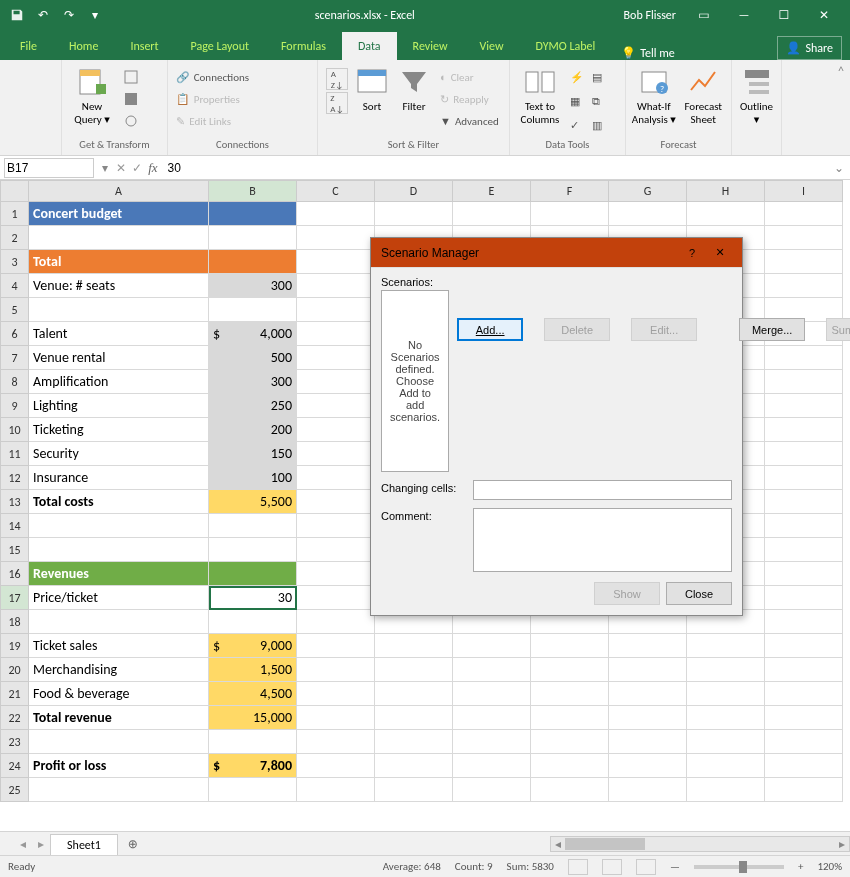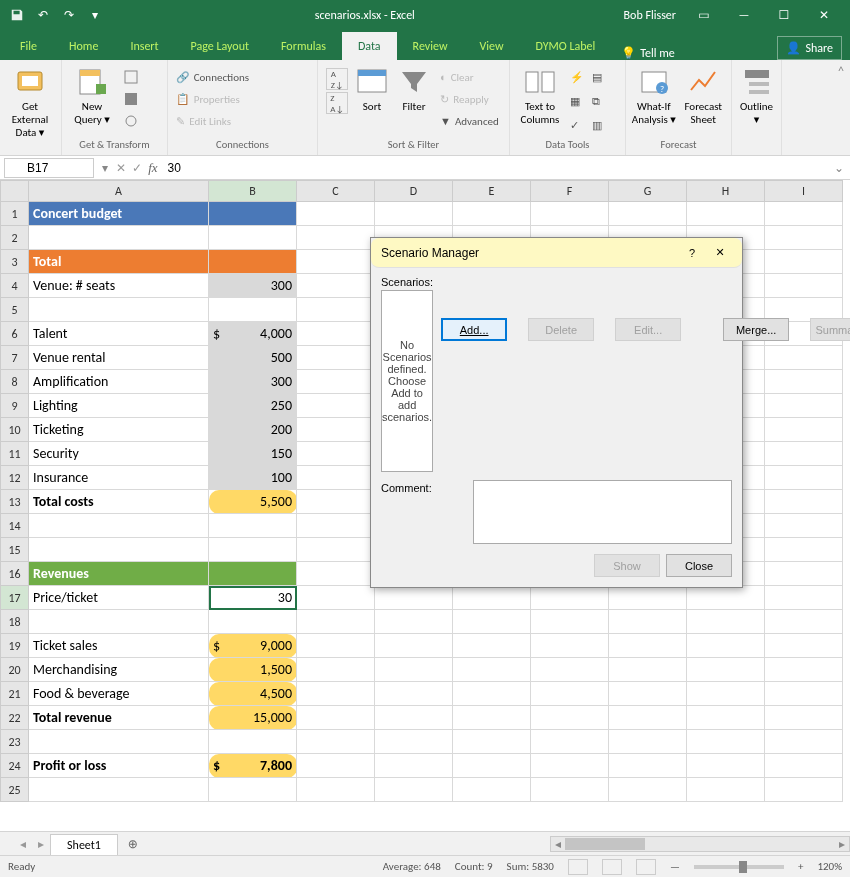--- a/index.html
+++ b/index.html
@@ -25,41 +25,41 @@
 .rgroup { border-right: 1px solid #e0e0e0; padding: 2px 4px 2px 4px; display: flex; flex-direction: column; justify-content: space-between; }
 .rgroup .rrow { display: flex; align-items: flex-start; gap: 2px; }
 .rbtn-big { width: 52px; height: 74px; display: flex; flex-direction: column; align-items: center; justify-content: flex-start; padding-top: 4px; font-size: 11px; text-align: center; cursor: pointer; }
 .rbtn-big .ricon { width: 32px; height: 32px; margin-bottom: 2px; }
 .rbtn-sm { display: flex; align-items: center; gap: 4px; font-size: 11px; padding: 2px 4px; cursor: pointer; height: 22px; color: #555; }
 .rgroup-label { font-size: 10.5px; color: #666; text-align: center; padding-bottom: 2px; }
 .rcol { display: flex; flex-direction: column; gap: 0; }
 
 
 .fbar { display: flex; align-items: center; border-bottom: 1px solid #d4d4d4; height: 24px; background: #fff; }
-.namebox { width: 90px; border: 1px solid #ccc; font-size: 12px; padding: 2px 22px; margin: 2px 4px; background: #fff; }
+.namebox { width: 90px; border: 1px solid #ccc; font-size: 12px; padding: 2px 2px; margin: 2px 4px; background: #fff; }
 .fx-controls { display: flex; align-items: center; gap: 6px; color: #999; padding: 0 4px; }
 .fx-label { font-style: italic; font-family: "Times New Roman"; color: #666; font-size: 13px; }
 .formula-input { flex: 1; border: none; font-size: 12px; padding: 2px 6px; outline: none; }
 
 
 .sheet-area { position: relative; }
 table.grid { border-collapse: collapse; table-layout: fixed; }
 .colhdr th, .corner { background: #e6e6e6; border: 1px solid #ccc; font-weight: normal; font-size: 12px; color: #333; height: 21px; }
 .corner { width: 28px; }
 .rowhdr { background: #e6e6e6; border: 1px solid #ccc; text-align: center; font-size: 12px; color: #333; width: 28px; }
 .rowhdr.active, .colhdr th.active { background: #d3e6d3; }
 td.cell { border: 1px solid #d9d9d9; height: 24px; font-size: 14px; padding: 0 4px; overflow: hidden; white-space: nowrap; }
 .col-A { width: 180px; }
 .col-B { width: 88px; }
 .col-rest { width: 78px; }
 .hdr-blue { background: #4A78B8; color: #fff; font-weight: bold; }
 .hdr-orange { background: #ED7D31; color: #fff; font-weight: bold; }
 .hdr-green { background: #70AD47; color: #fff; font-weight: bold; }
 .shade-grey { background: #d9d9d9; }
-.shade-yellow { background: #FFD966; border-radius: 10px; }
+.shade-yellow { background: #FFD966; }
 .bold { font-weight: bold; }
 .txt-right { text-align: right; }
 .cur-wrap { display: flex; justify-content: space-between; }
 .cell.selected { outline: 2px solid #227447; outline-offset: -2px; background: #fff !important; }
 
 
 .sheet-tabs { position: absolute; bottom: 22px; left: 0; right: 0; height: 24px; background: #f1f1f1; border-top: 1px solid #d4d4d4; display: flex; align-items: center; padding-left: 14px; }
 .sheet-tabs .stab-nav { color: #999; padding: 0 6px; }
 .sheet-tabs .stab { background: #fff; border: 1px solid #ccc; border-bottom: none; padding: 3px 16px; font-size: 12px; margin-top: 1px; }
 .sheet-tabs .stab-add { padding: 2px 10px; color: #666; }
@@ -68,27 +68,27 @@
 
 
 .statusbar { position: absolute; bottom: 0; left: 0; right: 0; height: 22px; background: #f1f1f1; border-top: 1px solid #d4d4d4; display: flex; align-items: center; font-size: 11px; color: #555; padding: 0 8px; gap: 14px; }
 .statusbar .spacer { flex: 1; }
 .statusbar .viewbtn { width: 20px; height: 16px; border: 1px solid #ccc; }
 .zoom-slider { width: 90px; height: 4px; background: #ccc; position: relative; }
 .zoom-slider .zthumb { position: absolute; left: 45px; top: -4px; width: 8px; height: 12px; background: #888; }
 
 
 .dialog-back { position: absolute; left: 370px; top: 237px; width: 373px; background: #f0f0f0; border: 1px solid #888; box-shadow: 2px 2px 8px rgba(0,0,0,.35); font-family: "Segoe UI", sans-serif; font-size: 11px; }
-.dialog-title { display: flex; align-items: center; height: 30px; padding: 0 8px 0 10px; background: #fef9c3; border-bottom: 1px solid #e0e0e0; border-radius: 8px; }
+.dialog-title { display: flex; align-items: center; height: 30px; padding: 0 8px 0 10px; background: #c2410c; border-bottom: 1px solid #e0e0e0; }
 .dialog-title .t { flex: 1; font-size: 12px; }
 .dialog-title .dbtn { width: 28px; height: 22px; display: flex; align-items: center; justify-content: center; }
 .dialog-body { padding: 8px 10px 10px 10px; }
 .dlabel { font-size: 11px; margin-bottom: 2px; }
 .drow { display: flex; gap: 8px; }
-.scenario-list { width: 275px; height: 182px; border: 1px solid #aaa; background: #fff; display: flex; align-items: center; justify-content: center; color: #444; font-size: 11px; text-align: center; }
+.scenario-list { width: 275px; height: 182px; border: 1px solid #aaa; background: #fff; display: flex; align-items: center; justify-content: center; color: #444; font-size: 11px; padding: 8px; text-align: center; }
 .dcol-btns { display: flex; flex-direction: row; gap: 21px; margin-top: 28px; }
 .dbutton { width: 66px; height: 23px; border: 1px solid #adadad; background: #e1e1e1; font-size: 11px; font-family: inherit; display: flex; align-items: center; justify-content: center; cursor: pointer; }
 .dbutton.focus { border: 2px solid #0078d7; background: #e5f1fb; }
 .dbutton.disabled { color: #a0a0a0; border-color: #d0d0d0; }
 .dfield-row { display: flex; align-items: flex-start; margin-top: 8px; gap: 6px; }
 .dfield-row .flabel { width: 86px; padding-top: 2px; }
 .dinput { flex: 1; height: 20px; border: 1px solid #aaa; background: #fff; }
 .dtextarea { flex: 1; height: 64px; border: 1px solid #aaa; background: #fff; }
 .dialog-footer { display: flex; justify-content: flex-end; gap: 6px; margin-top: 10px; }
 .dbutton.wide { width: 66px; }
@@ -130,30 +130,20 @@
       <span>Tell me</span>
     </div>
     <div class="share">
       <span>👤</span>
       <span>Share</span>
     </div>
   </div>
 
 <div class="ribbon">
   <div class="rgroup" style="width:62px">
-    <div class="rrow">
-        <div class="rbtn-big">
-          <div class="ricon"><svg width="32" height="32">
-              <rect x="4" y="6" width="24" height="18" rx="2" fill="#f3c05e" stroke="#b58a2e"></rect>
-              <rect x="8" y="10" width="16" height="10" fill="#fff"></rect>
-            </svg></div>
-          <span style="white-space:pre-line">Get External
-Data ▾</span>
-        </div>
-      </div>
     <div class="rgroup-label"></div>
   </div>
   <div class="rgroup" style="width:106px">
     <div class="rrow">
       <div class="rbtn-big">
           <div class="ricon"><svg width="32" height="32">
               <rect x="4" y="4" width="20" height="24" fill="#fff" stroke="#888"></rect>
               <rect x="4" y="4" width="20" height="6" fill="#f3c05e"></rect>
               <rect x="20" y="18" width="10" height="10" fill="#6aa84f"></rect>
             </svg></div>
@@ -721,20 +711,24 @@
             <span>Edit...</span>
           </div>
         <div style="height:10px"></div>
         <div class="dbutton">
             <span>Merge...</span>
           </div>
         <div class="dbutton disabled">
             <span>Summary...</span>
           </div>
       </div>
+    </div>
+    <div class="dfield-row">
+      <div class="flabel">Changing cells:</div>
+      <div class="dinput"></div>
     </div>
     <div class="dfield-row">
       <div class="flabel">Comment:</div>
       <div class="dtextarea"></div>
     </div>
     <div class="dialog-footer">
       <div class="dbutton wide disabled">
           <span>Show</span>
         </div>
       <div class="dbutton wide">

